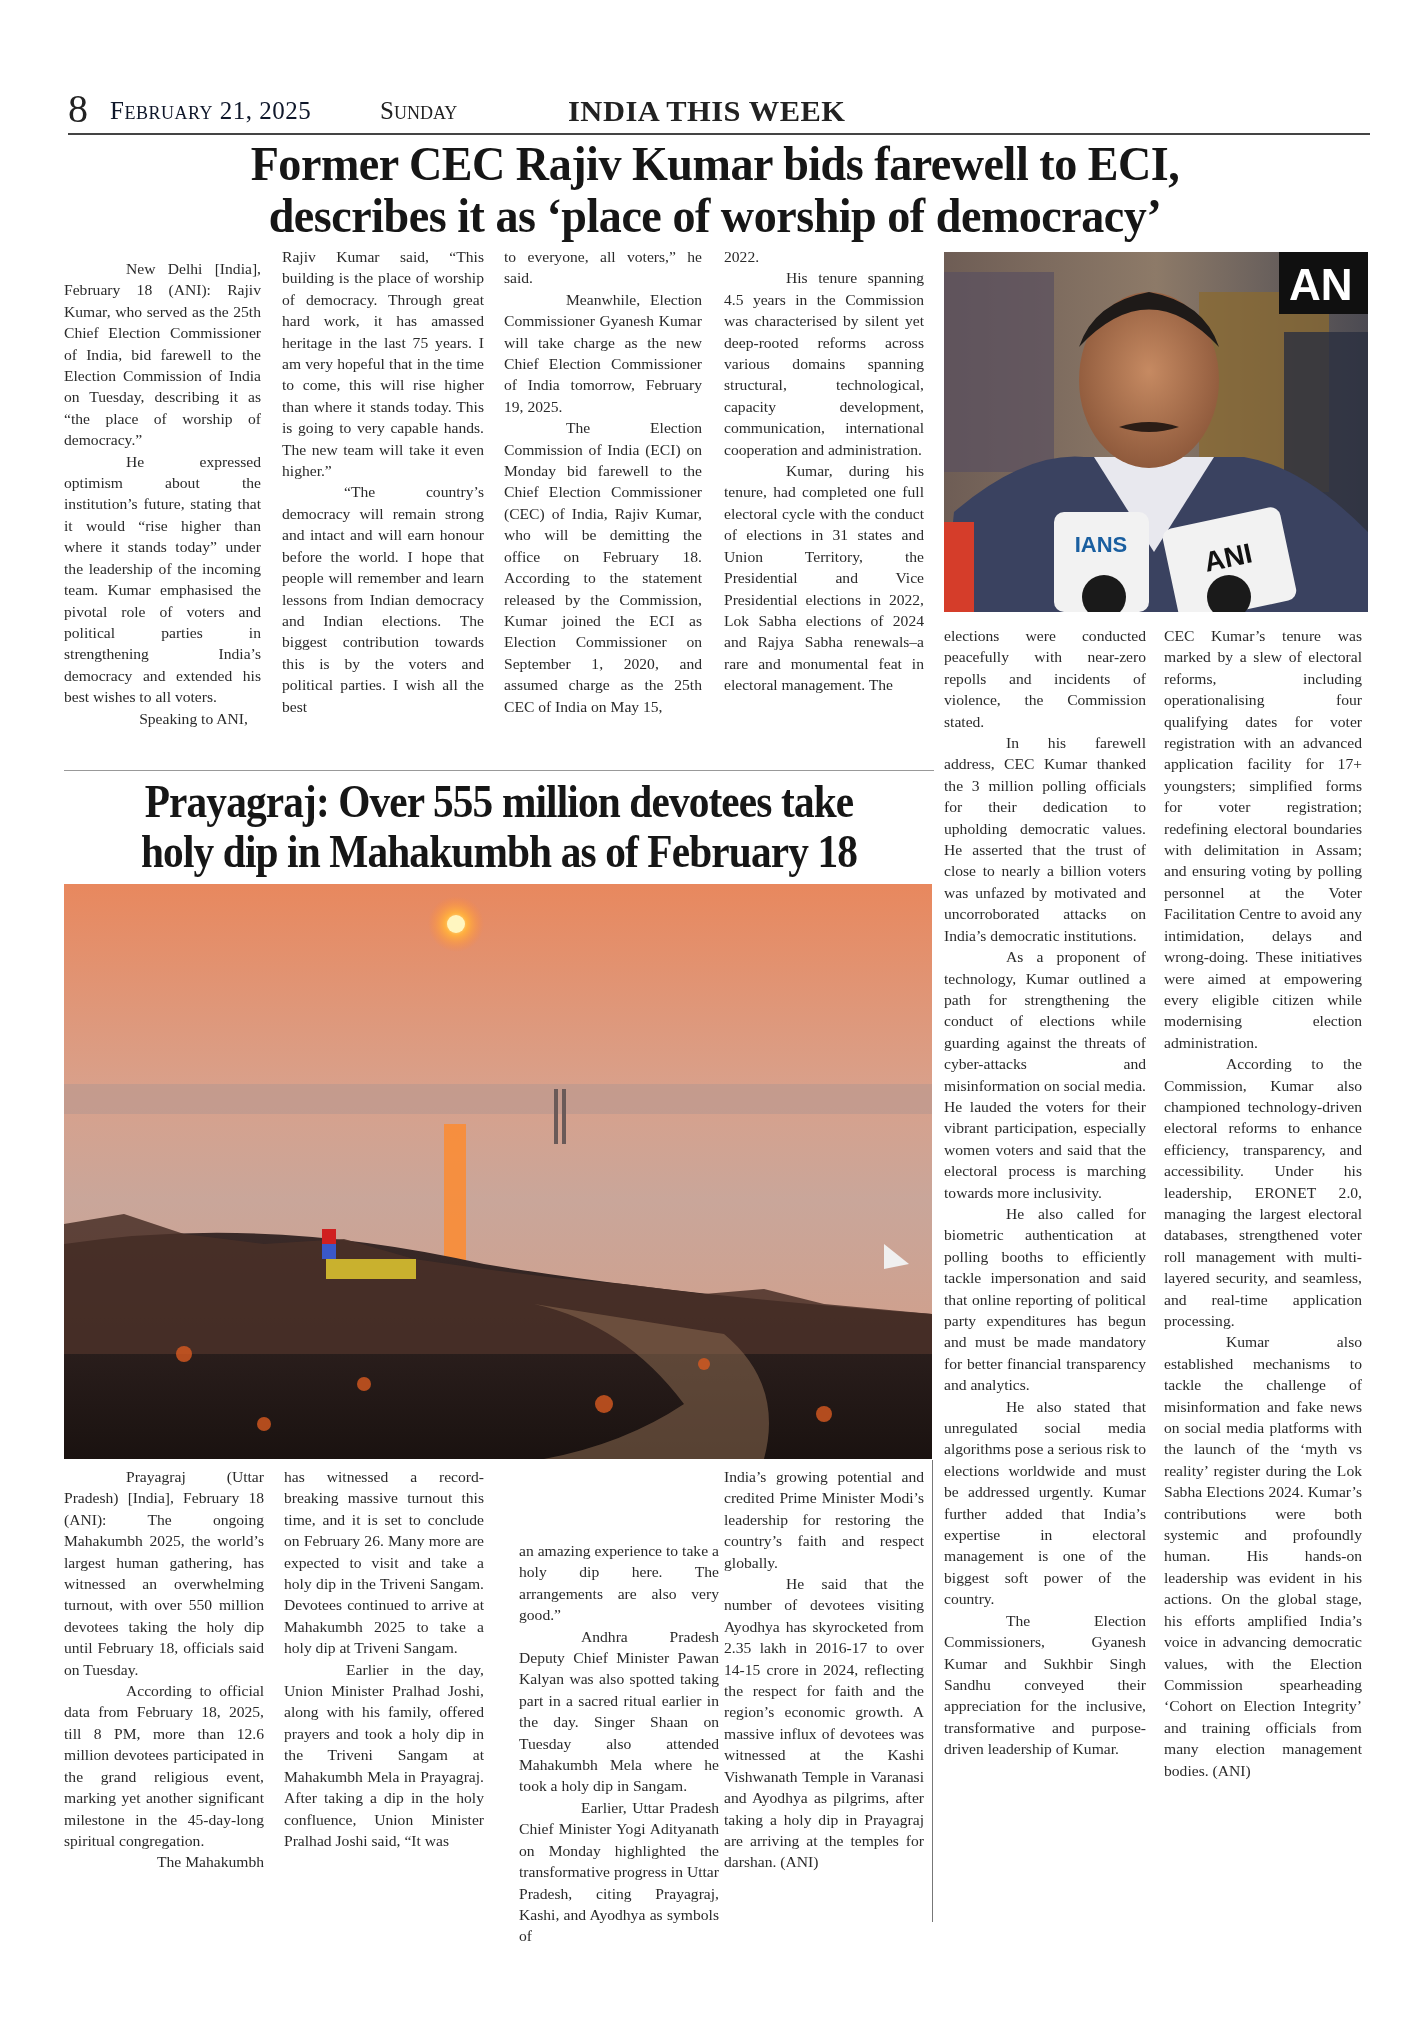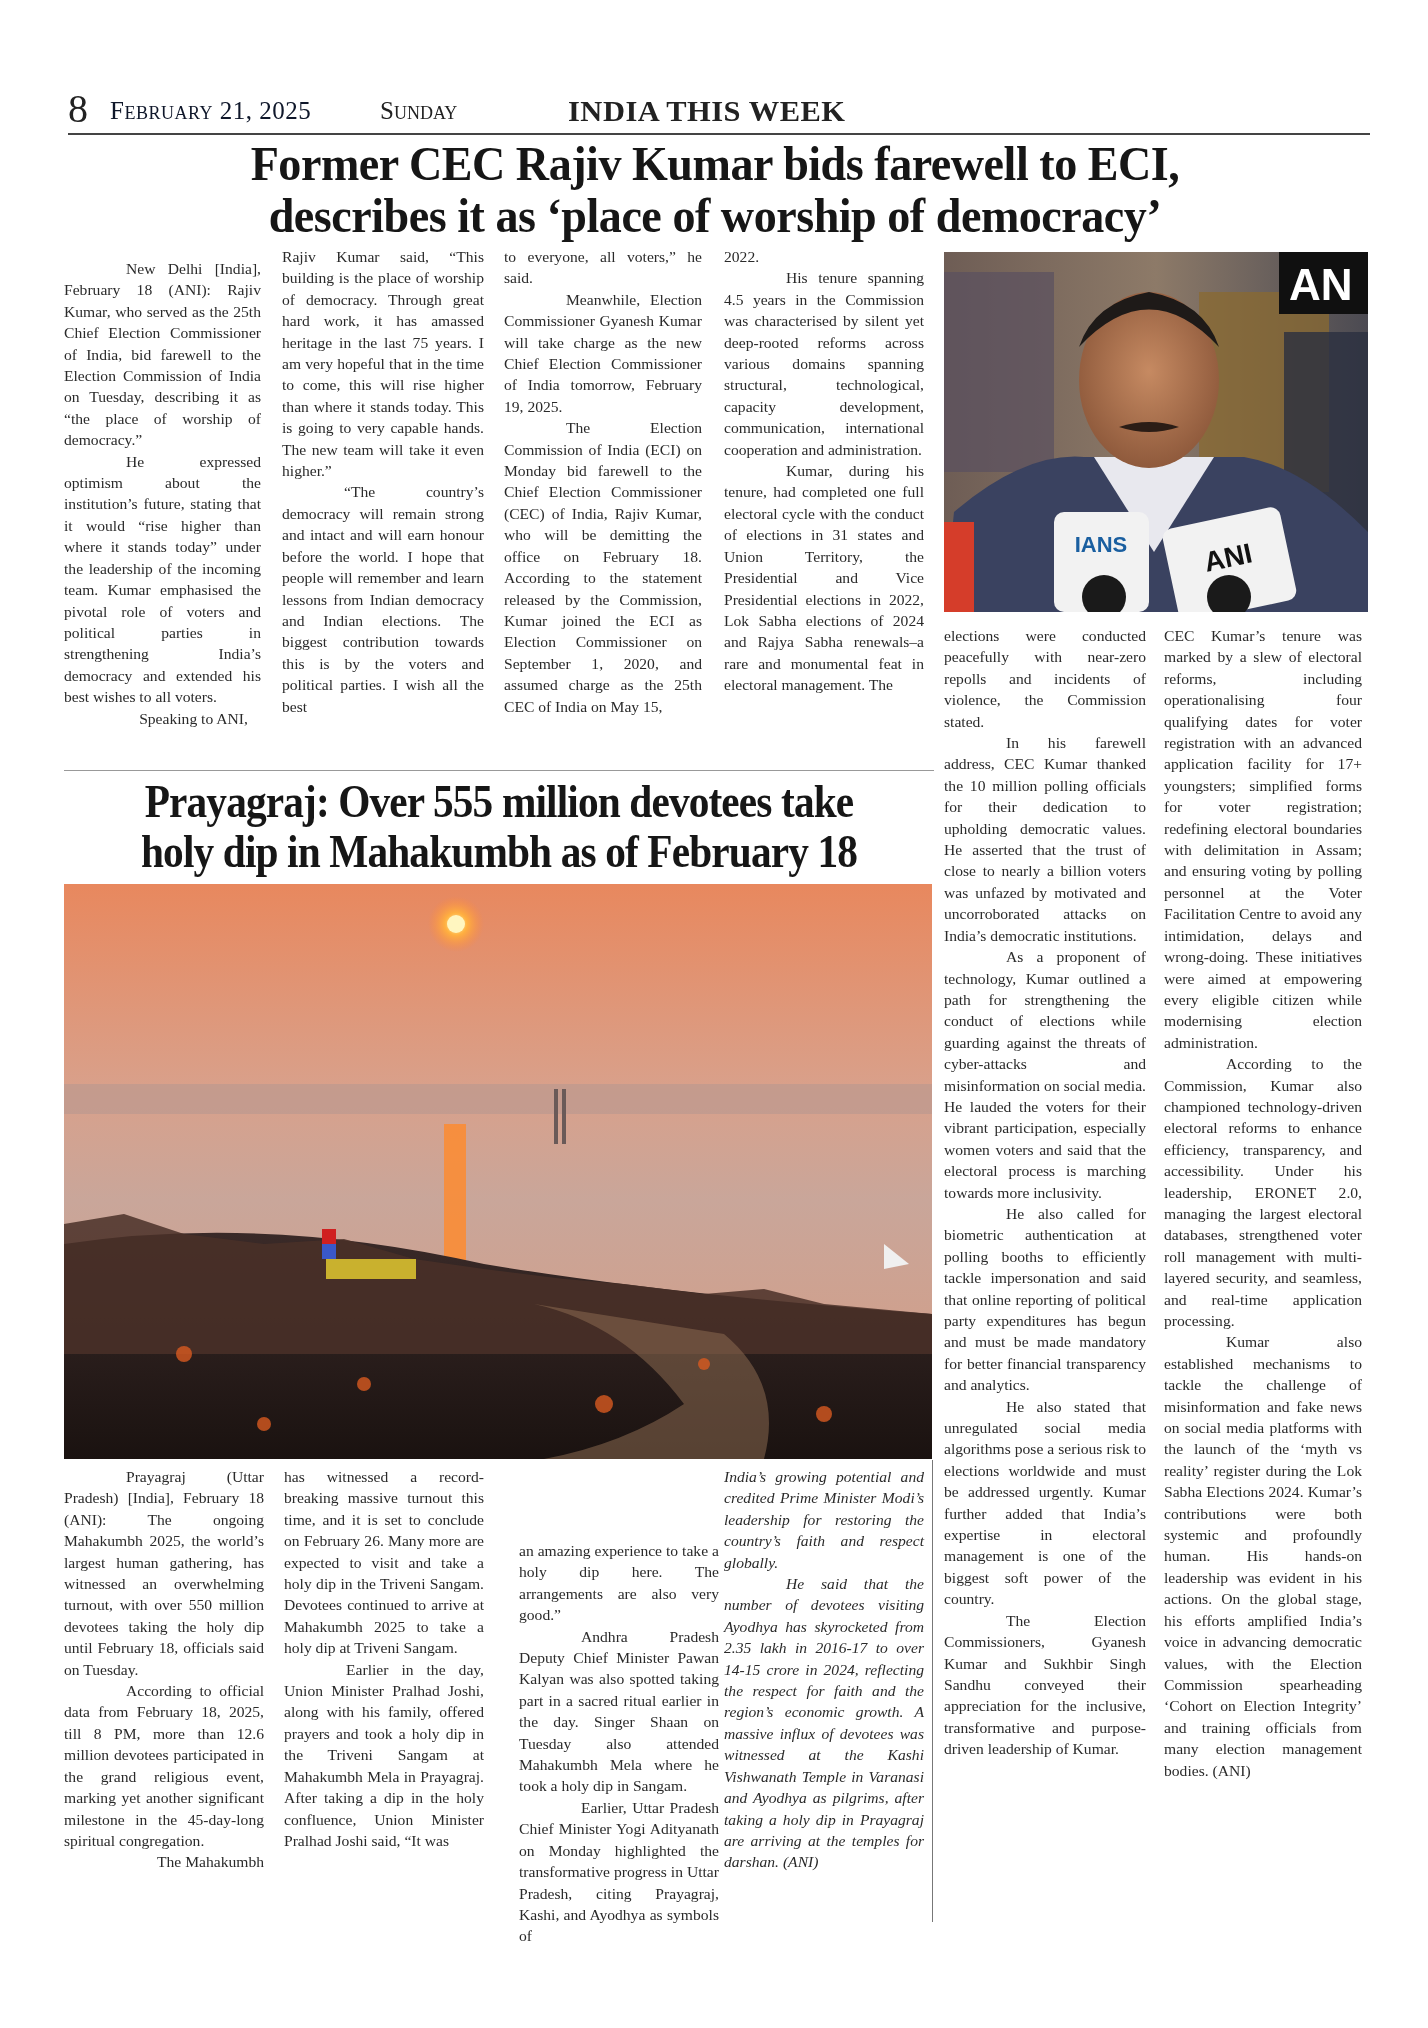--- a/index.html
+++ b/index.html
@@ -91,21 +91,21 @@
     <circle cx="160" cy="345" r="22" fill="#1a1a1a"></circle>
     <circle cx="285" cy="345" r="22" fill="#1a1a1a"></circle>
     <rect x="0" y="270" width="30" height="90" fill="#d53d2a"></rect>
     <rect x="335" y="0" width="89" height="62" fill="#101010"></rect>
     <text x="345" y="48" font-family="Liberation Sans, sans-serif" font-size="44" font-weight="bold" fill="#ffffff">AN</text>
   </svg>
 </div>
 
 <div class="col" style="left:944px; top:625px; width:202px;">
   <p class="noindent">elections were conducted peacefully with near-zero repolls and incidents of violence, the Commission stated.</p>
-  <p>In his farewell address, CEC Kumar thanked the 10 million polling officials for their dedication to upholding democratic values. He asserted that the trust of close to nearly a billion voters was unfazed by motivated and uncorroborated attacks on India’s democratic institutions.</p>
+  <p>In his farewell address, CEC Kumar thanked the 3 million polling officials for their dedication to upholding democratic values. He asserted that the trust of close to nearly a billion voters was unfazed by motivated and uncorroborated attacks on India’s democratic institutions.</p>
   <p>As a proponent of technology, Kumar outlined a path for strengthening the conduct of elections while guarding against the threats of cyber-attacks and misinformation on social media. He lauded the voters for their vibrant participation, especially women voters and said that the electoral process is marching towards more inclusivity.</p>
   <p>He also called for biometric authentication at polling booths to efficiently tackle impersonation and said that online reporting of political party expenditures has begun and must be made mandatory for better financial transparency and analytics.</p>
   <p>He also stated that unregulated social media algorithms pose a serious risk to elections worldwide and must be addressed urgently. Kumar further added that India’s expertise in electoral management is one of the biggest soft power of the country.</p>
   <p>The Election Commissioners, Gyanesh Kumar and Sukhbir Singh Sandhu conveyed their appreciation for the inclusive, transformative and purpose-driven leadership of Kumar.</p>
 </div>
 <div class="col" style="left:1164px; top:625px; width:198px;">
   <p class="noindent">CEC Kumar’s tenure was marked by a slew of electoral reforms, including operationalising four qualifying dates for voter registration with an advanced application facility for 17+ youngsters; simplified forms for voter registration; redefining electoral boundaries with delimitation in Assam; and ensuring voting by polling personnel at the Voter Facilitation Centre to avoid any intimidation, delays and wrong-doing. These initiatives were aimed at empowering every eligible citizen while modernising election administration.</p>
   <p>According to the Commission, Kumar also championed technology-driven electoral reforms to enhance efficiency, transparency, and accessibility. Under his leadership, ERONET 2.0, managing the largest electoral databases, strengthened voter roll management with multi-layered security, and seamless, and real-time application processing.</p>
   <p>Kumar also established mechanisms to tackle the challenge of misinformation and fake news on social media platforms with the launch of the ‘myth vs reality’ register during the Lok Sabha Elections 2024. Kumar’s contributions were both systemic and profoundly human. His hands-on leadership was evident in his actions. On the global stage, his efforts amplified India’s voice in advancing democratic values, with the Election Commission spearheading ‘Cohort on Election Integrity’ and training officials from many election management bodies. (ANI)</p>
 </div>
@@ -167,17 +167,17 @@
 </div>
 <div class="col" style="left:284px; top:1466px; width:200px;">
   <p class="noindent">has witnessed a record-breaking massive turnout this time, and it is set to conclude on February 26. Many more are expected to visit and take a holy dip in the Triveni Sangam. Devotees continued to arrive at Mahakumbh 2025 to take a holy dip at Triveni Sangam.</p>
   <p>Earlier in the day, Union Minister Pralhad Joshi, along with his family, offered prayers and took a holy dip in the Triveni Sangam at Mahakumbh Mela in Prayagraj. After taking a dip in the holy confluence, Union Minister Pralhad Joshi said, “It was</p>
 </div>
 <div class="col" style="left:504px; top:1540px; width:200px;margin-left:15px;">
   <p class="noindent">an amazing experience to take a holy dip here. The arrangements are also very good.”</p>
   <p>Andhra Pradesh Deputy Chief Minister Pawan Kalyan was also spotted taking part in a sacred ritual earlier in the day. Singer Shaan on Tuesday also attended Mahakumbh Mela where he took a holy dip in Sangam.</p>
   <p>Earlier, Uttar Pradesh Chief Minister Yogi Adityanath on Monday highlighted the transformative progress in Uttar Pradesh, citing Prayagraj, Kashi, and Ayodhya as symbols of</p>
 </div>
-<div class="col" style="left:724px; top:1466px; width:200px;font-style:italic;">
+<div class="col" style="left:724px; top:1466px; width:200px;">
   <p class="noindent">India’s growing potential and credited Prime Minister Modi’s leadership for restoring the country’s faith and respect globally.</p>
   <p>He said that the number of devotees visiting Ayodhya has skyrocketed from 2.35 lakh in 2016-17 to over 14-15 crore in 2024, reflecting the respect for faith and the region’s economic growth. A massive influx of devotees was witnessed at the Kashi Vishwanath Temple in Varanasi and Ayodhya as pilgrims, after taking a holy dip in Prayagraj are arriving at the temples for darshan. (ANI)</p>
 </div>
 <div class="vrule"></div>
 
 </body></html>

